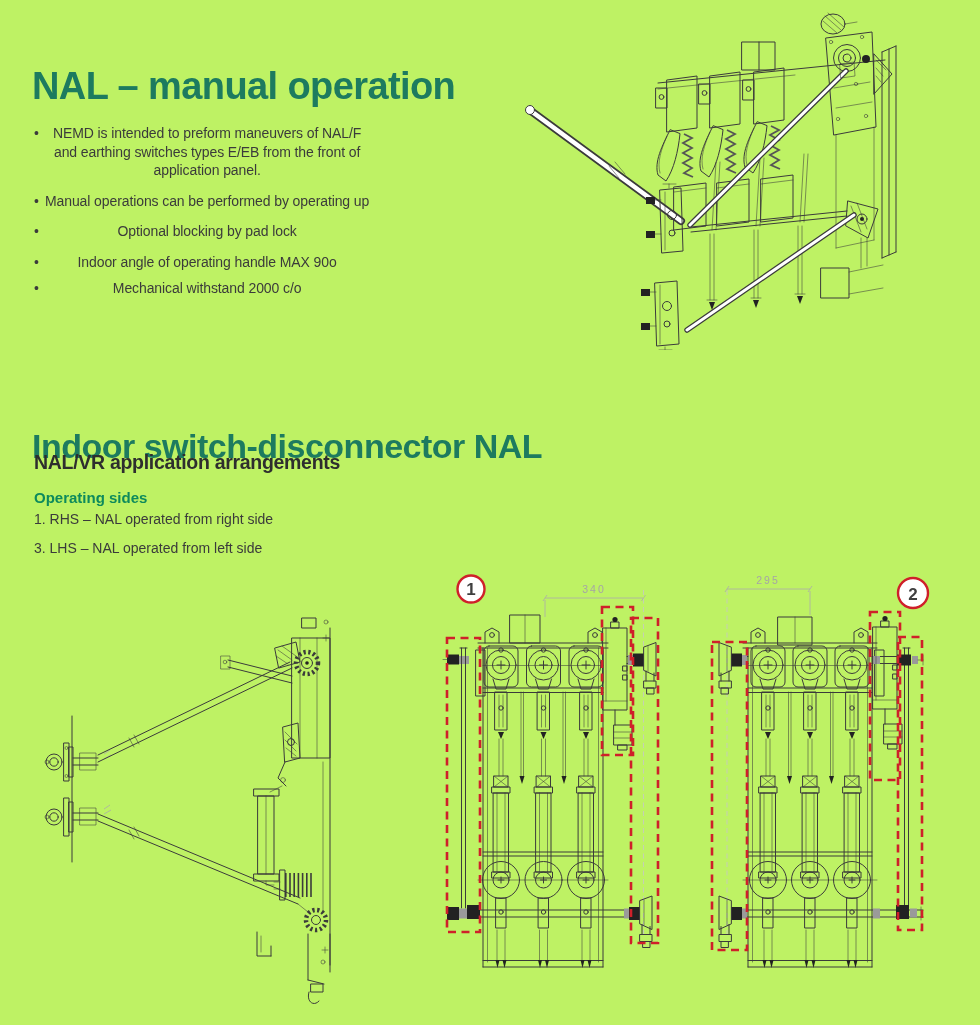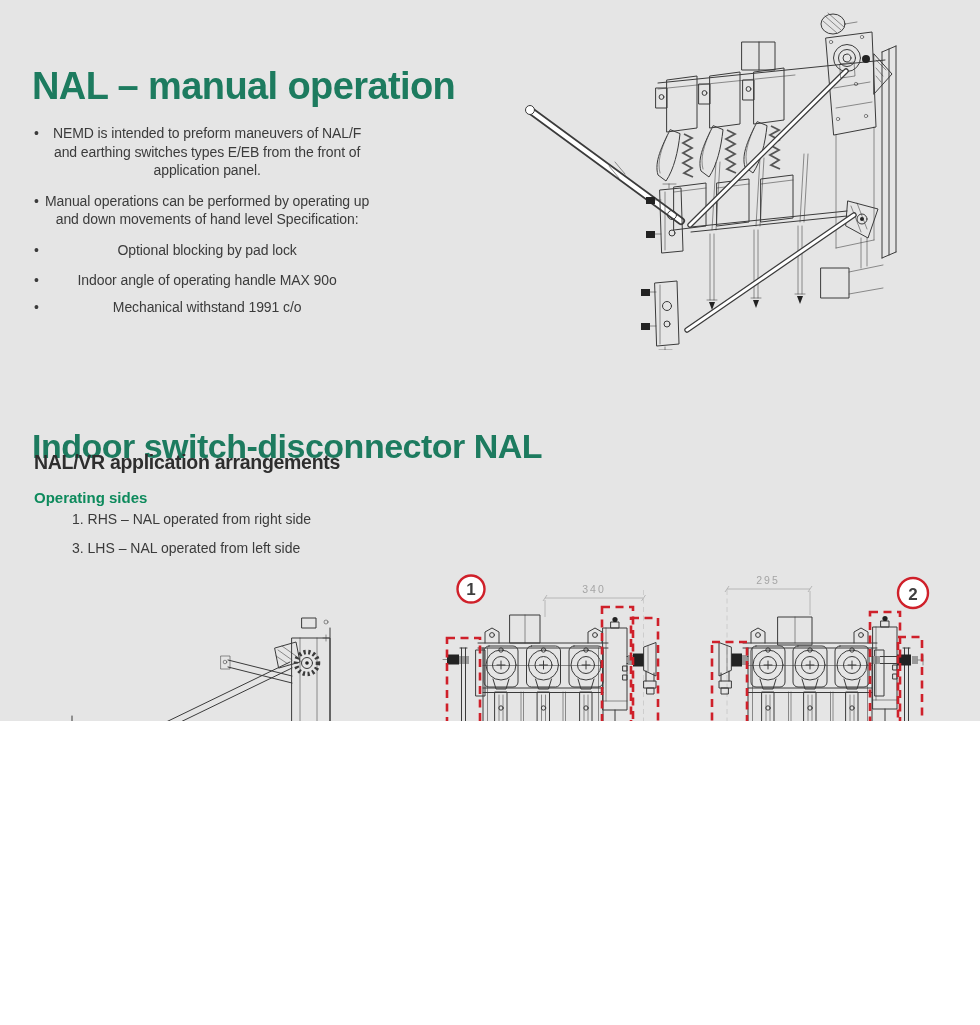--- a/index.html
+++ b/index.html
@@ -1,30 +1,30 @@
 <!DOCTYPE html>
 <html><head>
 <meta charset="utf-8">
 <style>
   html,body{margin:0;padding:0;background:#fff;}
-  #page{position:relative;width:980px;height:721px;background:#e5e5e5;overflow:hidden;
+  #page{position:relative;width:980px;height:1025px;background:#bef264;overflow:hidden;
         font-family:"Liberation Sans",sans-serif;}
   .abs{position:absolute;}
   .t1{left:32px;top:40px;font-size:38px;font-weight:bold;color:#1d7b5f;letter-spacing:-.6px;white-space:nowrap;}
   .s1sub{left:34px;top:99px;font-size:18px;font-weight:bold;color:#0f7d58;letter-spacing:-.2px;white-space:nowrap;}
   .bullets{left:34px;top:124px;margin:0;padding:0;font-size:14px;color:#3b3b3b;
            line-height:18.5px;letter-spacing:-.1px;}
   .bullets li{list-style:none;position:relative;padding-left:11px;margin:0 0 12px 0;text-align:center;}
   .bullets li::before{content:"\2022";position:absolute;left:0;top:0;}
   .bullets li:nth-child(4){margin-bottom:8px;}
   .t2{left:32px;top:404px;font-size:34px;font-weight:bold;color:#1d7b5f;letter-spacing:-.5px;white-space:nowrap;}
   .s2sub{left:34px;top:451px;font-size:19.5px;color:#2e2e2e;letter-spacing:-.3px;white-space:nowrap;font-weight:bold;}
   .s2head{left:34px;top:483px;font-size:15px;font-weight:bold;color:#0d8a5c;white-space:nowrap;margin-top:6px;}
   .s2items{left:34px;top:511px;font-size:14px;color:#3b3b3b;}
-  .s2items div{margin-bottom:13px;white-space:nowrap;margin-left:38px;}
+  .s2items div{margin-bottom:13px;white-space:nowrap;}
   .fig{position:absolute;margin:0;}
   .fig svg{display:block;width:100%;height:100%;}
   
   .ln{fill:none;stroke:#3b3b3b;stroke-width:1;stroke-linecap:round;stroke-linejoin:round;}
   .thin{stroke-width:.55;}
   .blk2{fill:#222;stroke:none;}
   .gfill{fill:#9a9a9a;stroke:none;}
   .wfill{fill:#fff;}
   .rd{fill:none;stroke:#cf202a;stroke-width:2.6;stroke-dasharray:8 5.5;}
   .cl{fill:none;stroke:#c6c6c6;stroke-width:.8;stroke-dasharray:5 3.5;}
@@ -115,30 +115,29 @@
 
   <h1 class="abs t1">NAL – manual operation</h1>
   <ul class="abs bullets">
     <li>
       <div>NEMD is intended to preform maneuvers of NAL/F</div>
       <div>and earthing switches types E/EB from the front of</div>
       <div>application panel.</div>
     </li>
     <li>
       <div>Manual operations can be performed by operating up</div>
-      <div>and down movements of hand level Specification:</div>
     </li>
     <li>
       <div>Optional blocking by pad lock</div>
     </li>
     <li>
       <div>Indoor angle of operating handle MAX 90o</div>
     </li>
     <li>
-      <div>Mechanical withstand 1991 c/o</div>
+      <div>Mechanical withstand 2000 c/o</div>
     </li>
   </ul>
 
   <figure class="fig" style="left:495px;top:0;width:485px;height:350px">
     <svg viewBox="0 0 485 350">
       <path class="ln" d="M163,83 L390,60"></path>
       <path class="ln thin" d="M163,89 L300,75"></path>
       <use href="#isopole" transform="translate(172,74)"></use>
       <use href="#isopole" transform="translate(215,70)"></use>
       <use href="#isopole" transform="translate(259,66)"></use>

